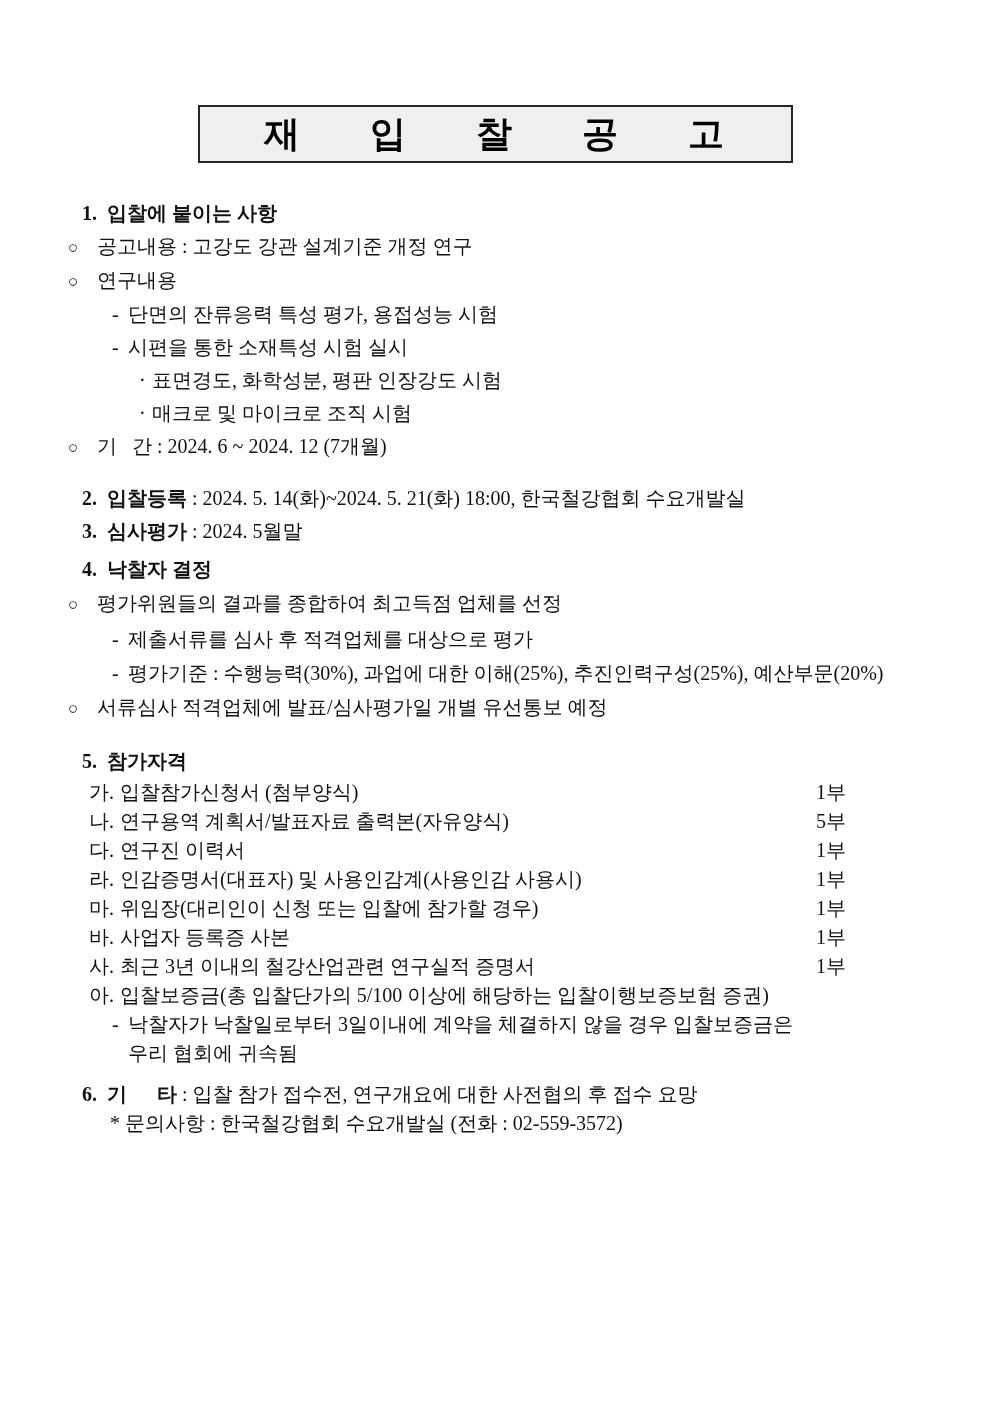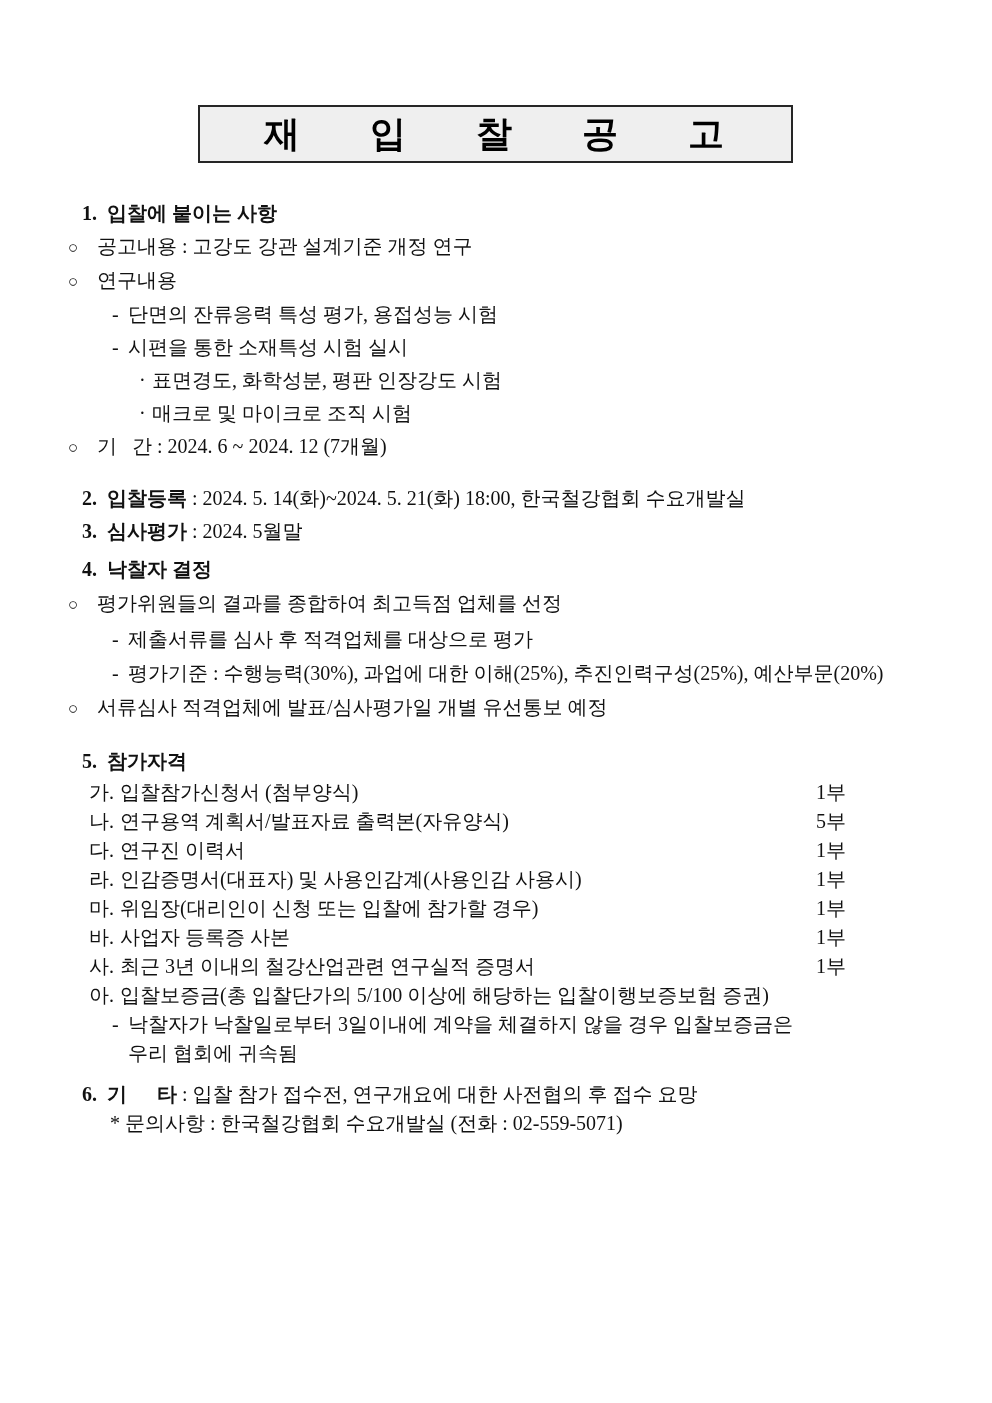--- a/index.html
+++ b/index.html
@@ -103,16 +103,16 @@
         <div class="line doc-row"><span class="doc-label">라.</span><span>인감증명서(대표자) 및 사용인감계(사용인감 사용시)</span><span class="doc-count">1부</span></div>
         <div class="line doc-row"><span class="doc-label">마.</span><span>위임장(대리인이 신청 또는 입찰에 참가할 경우)</span><span class="doc-count">1부</span></div>
         <div class="line doc-row"><span class="doc-label">바.</span><span>사업자 등록증 사본</span><span class="doc-count">1부</span></div>
         <div class="line doc-row"><span class="doc-label">사.</span><span>최근 3년 이내의 철강산업관련 연구실적 증명서</span><span class="doc-count">1부</span></div>
         <div class="line doc-row"><span class="doc-label">아.</span><span>입찰보증금(총 입찰단가의 5/100 이상에 해당하는 입찰이행보증보험 증권)</span></div>
         <div class="line lvl2"><span class="marker m2">-</span><span>낙찰자가 낙찰일로부터 3일이내에 계약을 체결하지 않을 경우 입찰보증금은</span></div>
         <div class="line cont"><span>우리 협회에 귀속됨</span></div>
       </div>
       <div class="sec" id="sec-6">
         <div class="line h-line"><span class="num">6.</span><span class="b">기      타</span><span> : 입찰 참가 접수전, 연구개요에 대한 사전협의 후 접수 요망</span></div>
-        <div class="line note"><span>* 문의사항 : 한국철강협회 수요개발실 (전화 : 02-559-5071)</span></div>
+        <div class="line note"><span>* 문의사항 : 한국철강협회 수요개발실 (전화 : 02-559-3572)</span></div>
       </div>
     </div>
 </div>
 
 </body></html>

